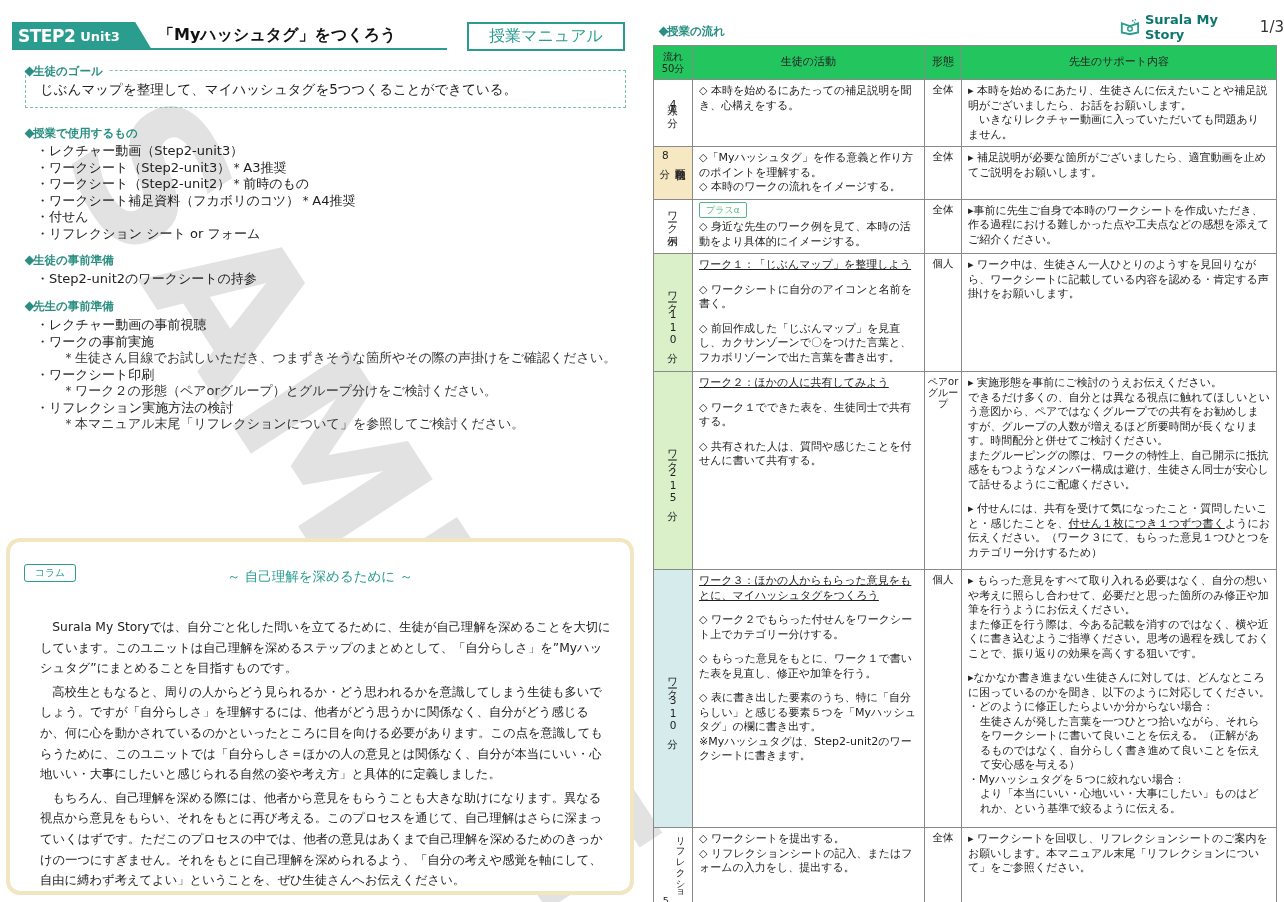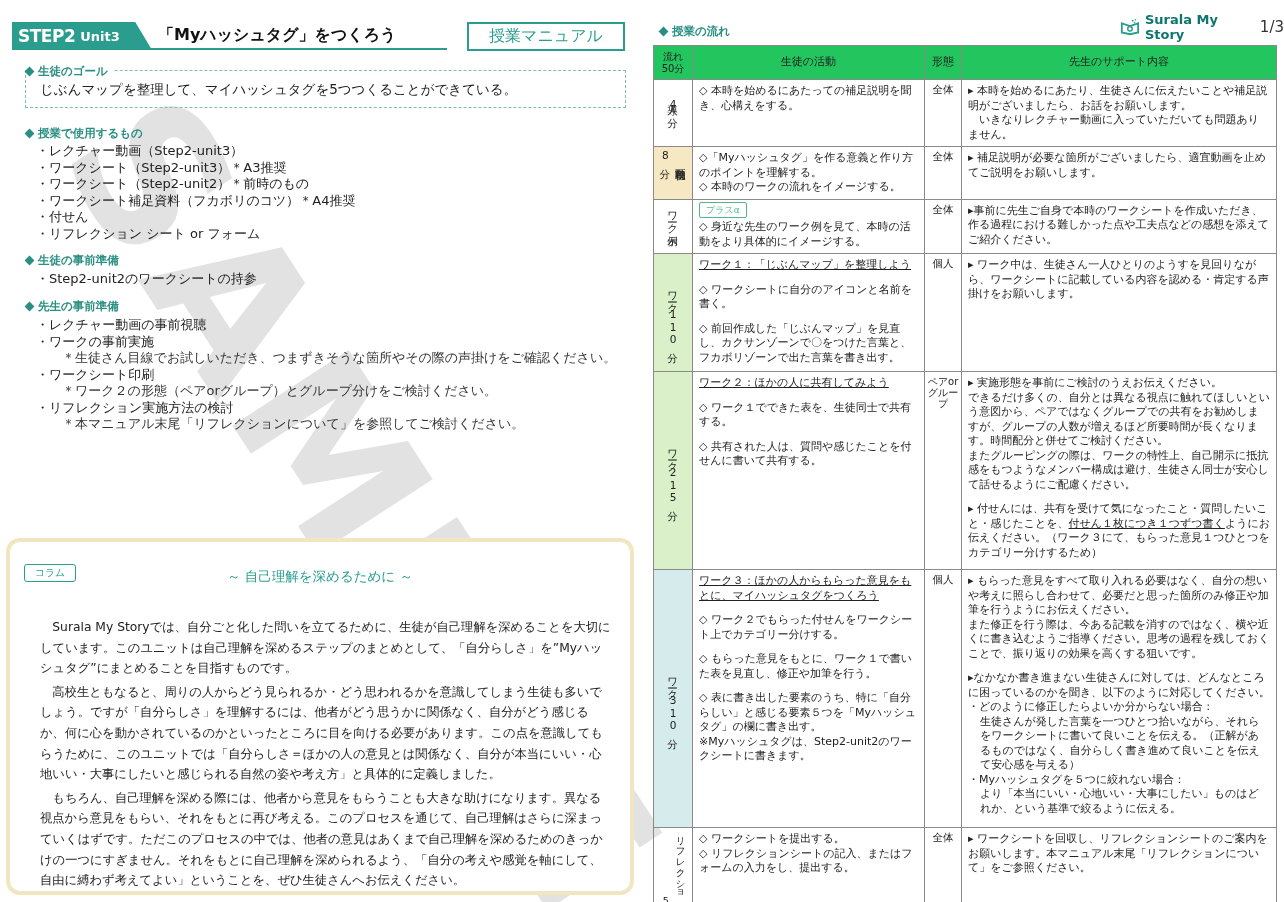--- a/index.html
+++ b/index.html
@@ -25,21 +25,21 @@
     position: absolute; left: 146px; top: 3px; font-size: 16px; font-weight: bold; color: #111;
   }
   .header-underline { position: absolute; left: 0; bottom: 0; width: 435px; height: 2px; background: #2a9d8f; }
 
   .manual-box {
     position: absolute; left: 467px; top: 22px; width: 158px; height: 29px;
     border: 2px solid #2a9d8f; color: #2a9d8f; font-size: 16px;
     display: flex; align-items: center; justify-content: center; background: #fff;
   }
 
-  .sec-head { position: absolute; color: #2a8f82; font-size: 11.5px; font-weight: bold; display: flex; align-items: center; gap: 5px; }
+  .sec-head { position: absolute; color: #2a8f82; font-size: 11.5px; font-weight: bold; display: flex; align-items: center; }
   .diamond { display: inline-block; width: 7px; height: 7px; background: #2a8f82; transform: rotate(45deg); }
 
   .goal-box {
     position: absolute; left: 25px; top: 70px; width: 601px; height: 38px;
     border: 1.5px dashed #7fbcb4;
   }
   .goal-text { position: absolute; left: 14px; top: 10px; font-size: 13.5px; color: #222; }
 
   .list { position: absolute; list-style: none; font-size: 13px; line-height: 16.5px; color: #222; }
   .list li { white-space: nowrap; }

